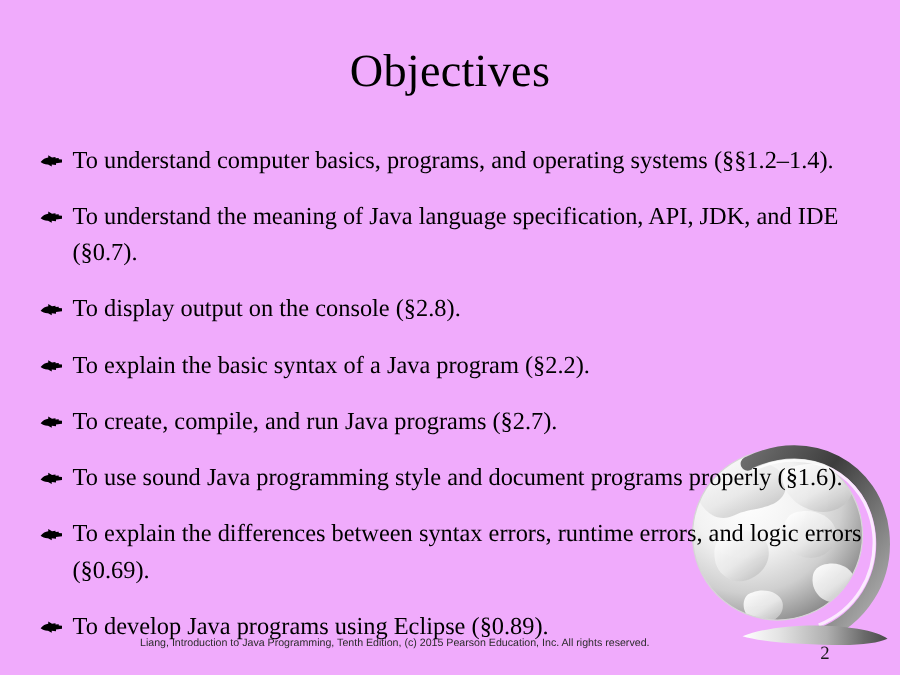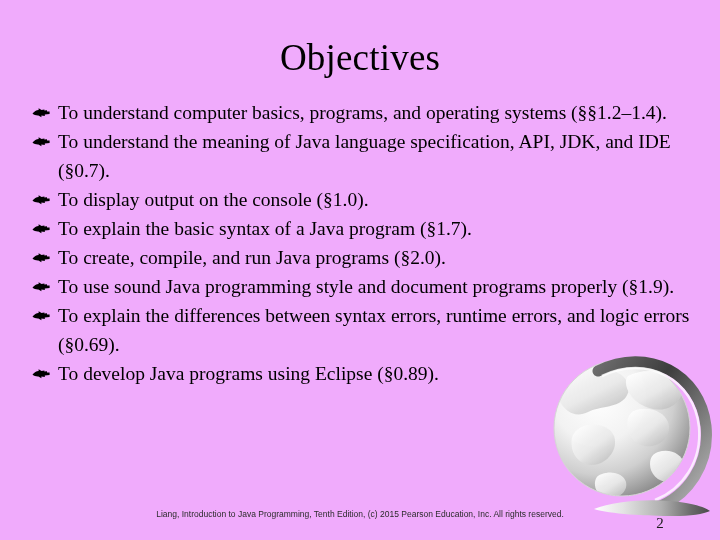--- a/index.html
+++ b/index.html
@@ -59,21 +59,21 @@
   .bullets {
     position: absolute;
     left: 24px;
     top: 98px;
     width: 678px;
   }
   .bullet-row {
     position: relative;
     display: block;
     padding-left: 34px;
-    margin: 0 0 0 0;
+    margin: 16px 0 0 0;
     font-size: 19.5px;
     line-height: 29px;
     font-family: "Liberation Serif", "DejaVu Serif", serif;
     color: #000;
   }
   .bullet-mark {
     position: absolute;
     left: 7px;
     top: 1px;
     width: 22px;
@@ -87,21 +87,21 @@
   .bullet-text {
     display: block;
   }
 
   
   .footer {
     position: absolute;
     left: 112px;
     top: 509px;
     width: 496px;
-    text-align: center;
+    text-align: left;
     font-family: "Liberation Sans", "DejaVu Sans", sans-serif;
     font-size: 8.5px;
     line-height: 11.5px;
     color: #2b2b2b;
   }
   .page-number {
     position: absolute;
     left: 648px;
     top: 514px;
     width: 24px;
@@ -213,57 +213,57 @@
 
     <div class="bullet-row">
       <span class="bullet-mark">
         <svg width="20" height="12" viewBox="0 0 20 12" aria-hidden="true">
           <path d="M1.5 6.6 C3.2 4.4 5.4 3.2 7.6 3.0 L7.6 1.2 L10.6 3.0
                    L13.4 2.6 L13.4 3.6 L16.0 3.3 L16.0 4.4 L18.6 4.5
                    L18.6 7.0 L13.8 7.6 L13.8 9.0 L10.4 8.6 L10.4 10.2
                    L7.4 8.5 C5.2 8.6 3.1 8.1 1.5 6.6 Z" fill="#000"></path>
         </svg>
       </span>
-      <span class="bullet-text">To display output on the console (§1.0).</span>
-    </div>
-
-    <div class="bullet-row">
-      <span class="bullet-mark">
-        <svg width="20" height="12" viewBox="0 0 20 12" aria-hidden="true">
-          <path d="M1.5 6.6 C3.2 4.4 5.4 3.2 7.6 3.0 L7.6 1.2 L10.6 3.0
-                   L13.4 2.6 L13.4 3.6 L16.0 3.3 L16.0 4.4 L18.6 4.5
-                   L18.6 7.0 L13.8 7.6 L13.8 9.0 L10.4 8.6 L10.4 10.2
-                   L7.4 8.5 C5.2 8.6 3.1 8.1 1.5 6.6 Z" fill="#000"></path>
-        </svg>
-      </span>
-      <span class="bullet-text">To explain the basic syntax of a Java program (§1.7).</span>
-    </div>
-
-    <div class="bullet-row">
-      <span class="bullet-mark">
-        <svg width="20" height="12" viewBox="0 0 20 12" aria-hidden="true">
-          <path d="M1.5 6.6 C3.2 4.4 5.4 3.2 7.6 3.0 L7.6 1.2 L10.6 3.0
-                   L13.4 2.6 L13.4 3.6 L16.0 3.3 L16.0 4.4 L18.6 4.5
-                   L18.6 7.0 L13.8 7.6 L13.8 9.0 L10.4 8.6 L10.4 10.2
-                   L7.4 8.5 C5.2 8.6 3.1 8.1 1.5 6.6 Z" fill="#000"></path>
-        </svg>
-      </span>
-      <span class="bullet-text">To create, compile, and run Java programs (§2.0).</span>
-    </div>
-
-    <div class="bullet-row">
-      <span class="bullet-mark">
-        <svg width="20" height="12" viewBox="0 0 20 12" aria-hidden="true">
-          <path d="M1.5 6.6 C3.2 4.4 5.4 3.2 7.6 3.0 L7.6 1.2 L10.6 3.0
-                   L13.4 2.6 L13.4 3.6 L16.0 3.3 L16.0 4.4 L18.6 4.5
-                   L18.6 7.0 L13.8 7.6 L13.8 9.0 L10.4 8.6 L10.4 10.2
-                   L7.4 8.5 C5.2 8.6 3.1 8.1 1.5 6.6 Z" fill="#000"></path>
-        </svg>
-      </span>
-      <span class="bullet-text">To use sound Java programming style and document programs properly (§1.9).</span>
+      <span class="bullet-text">To display output on the console (§2.8).</span>
+    </div>
+
+    <div class="bullet-row">
+      <span class="bullet-mark">
+        <svg width="20" height="12" viewBox="0 0 20 12" aria-hidden="true">
+          <path d="M1.5 6.6 C3.2 4.4 5.4 3.2 7.6 3.0 L7.6 1.2 L10.6 3.0
+                   L13.4 2.6 L13.4 3.6 L16.0 3.3 L16.0 4.4 L18.6 4.5
+                   L18.6 7.0 L13.8 7.6 L13.8 9.0 L10.4 8.6 L10.4 10.2
+                   L7.4 8.5 C5.2 8.6 3.1 8.1 1.5 6.6 Z" fill="#000"></path>
+        </svg>
+      </span>
+      <span class="bullet-text">To explain the basic syntax of a Java program (§2.2).</span>
+    </div>
+
+    <div class="bullet-row">
+      <span class="bullet-mark">
+        <svg width="20" height="12" viewBox="0 0 20 12" aria-hidden="true">
+          <path d="M1.5 6.6 C3.2 4.4 5.4 3.2 7.6 3.0 L7.6 1.2 L10.6 3.0
+                   L13.4 2.6 L13.4 3.6 L16.0 3.3 L16.0 4.4 L18.6 4.5
+                   L18.6 7.0 L13.8 7.6 L13.8 9.0 L10.4 8.6 L10.4 10.2
+                   L7.4 8.5 C5.2 8.6 3.1 8.1 1.5 6.6 Z" fill="#000"></path>
+        </svg>
+      </span>
+      <span class="bullet-text">To create, compile, and run Java programs (§2.7).</span>
+    </div>
+
+    <div class="bullet-row">
+      <span class="bullet-mark">
+        <svg width="20" height="12" viewBox="0 0 20 12" aria-hidden="true">
+          <path d="M1.5 6.6 C3.2 4.4 5.4 3.2 7.6 3.0 L7.6 1.2 L10.6 3.0
+                   L13.4 2.6 L13.4 3.6 L16.0 3.3 L16.0 4.4 L18.6 4.5
+                   L18.6 7.0 L13.8 7.6 L13.8 9.0 L10.4 8.6 L10.4 10.2
+                   L7.4 8.5 C5.2 8.6 3.1 8.1 1.5 6.6 Z" fill="#000"></path>
+        </svg>
+      </span>
+      <span class="bullet-text">To use sound Java programming style and document programs properly (§1.6).</span>
     </div>
 
     <div class="bullet-row">
       <span class="bullet-mark">
         <svg width="20" height="12" viewBox="0 0 20 12" aria-hidden="true">
           <path d="M1.5 6.6 C3.2 4.4 5.4 3.2 7.6 3.0 L7.6 1.2 L10.6 3.0
                    L13.4 2.6 L13.4 3.6 L16.0 3.3 L16.0 4.4 L18.6 4.5
                    L18.6 7.0 L13.8 7.6 L13.8 9.0 L10.4 8.6 L10.4 10.2
                    L7.4 8.5 C5.2 8.6 3.1 8.1 1.5 6.6 Z" fill="#000"></path>
         </svg>

